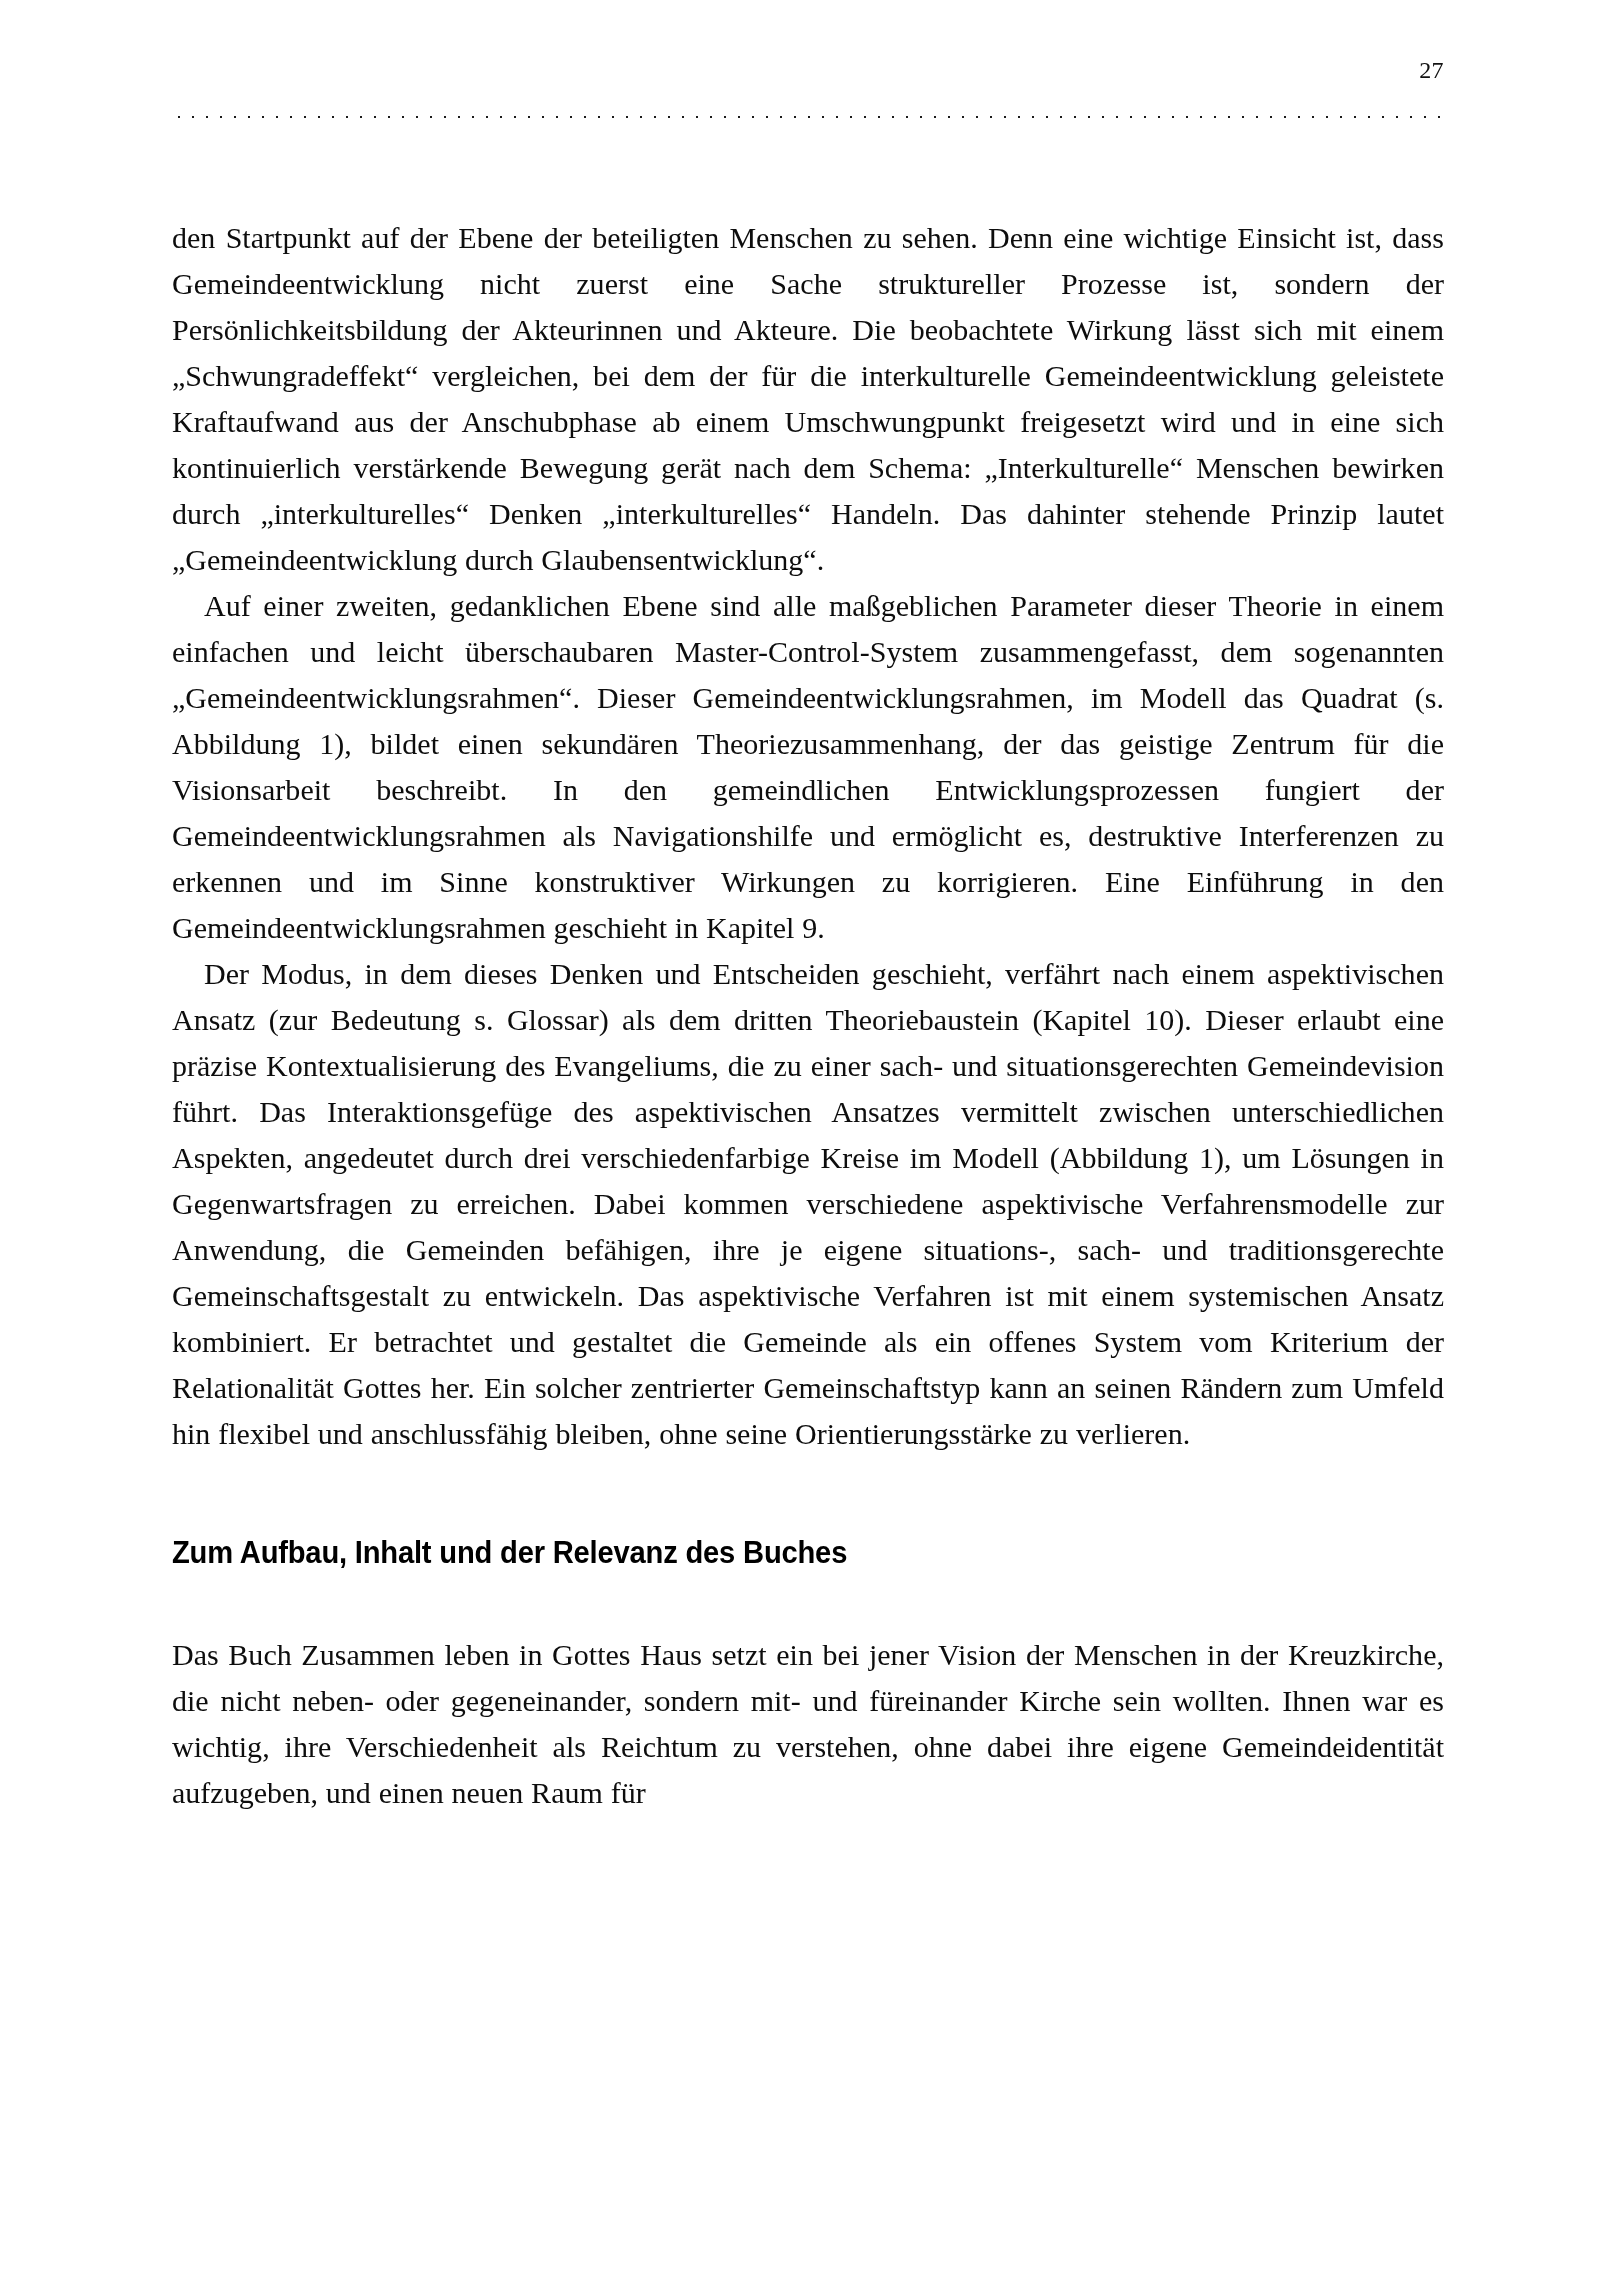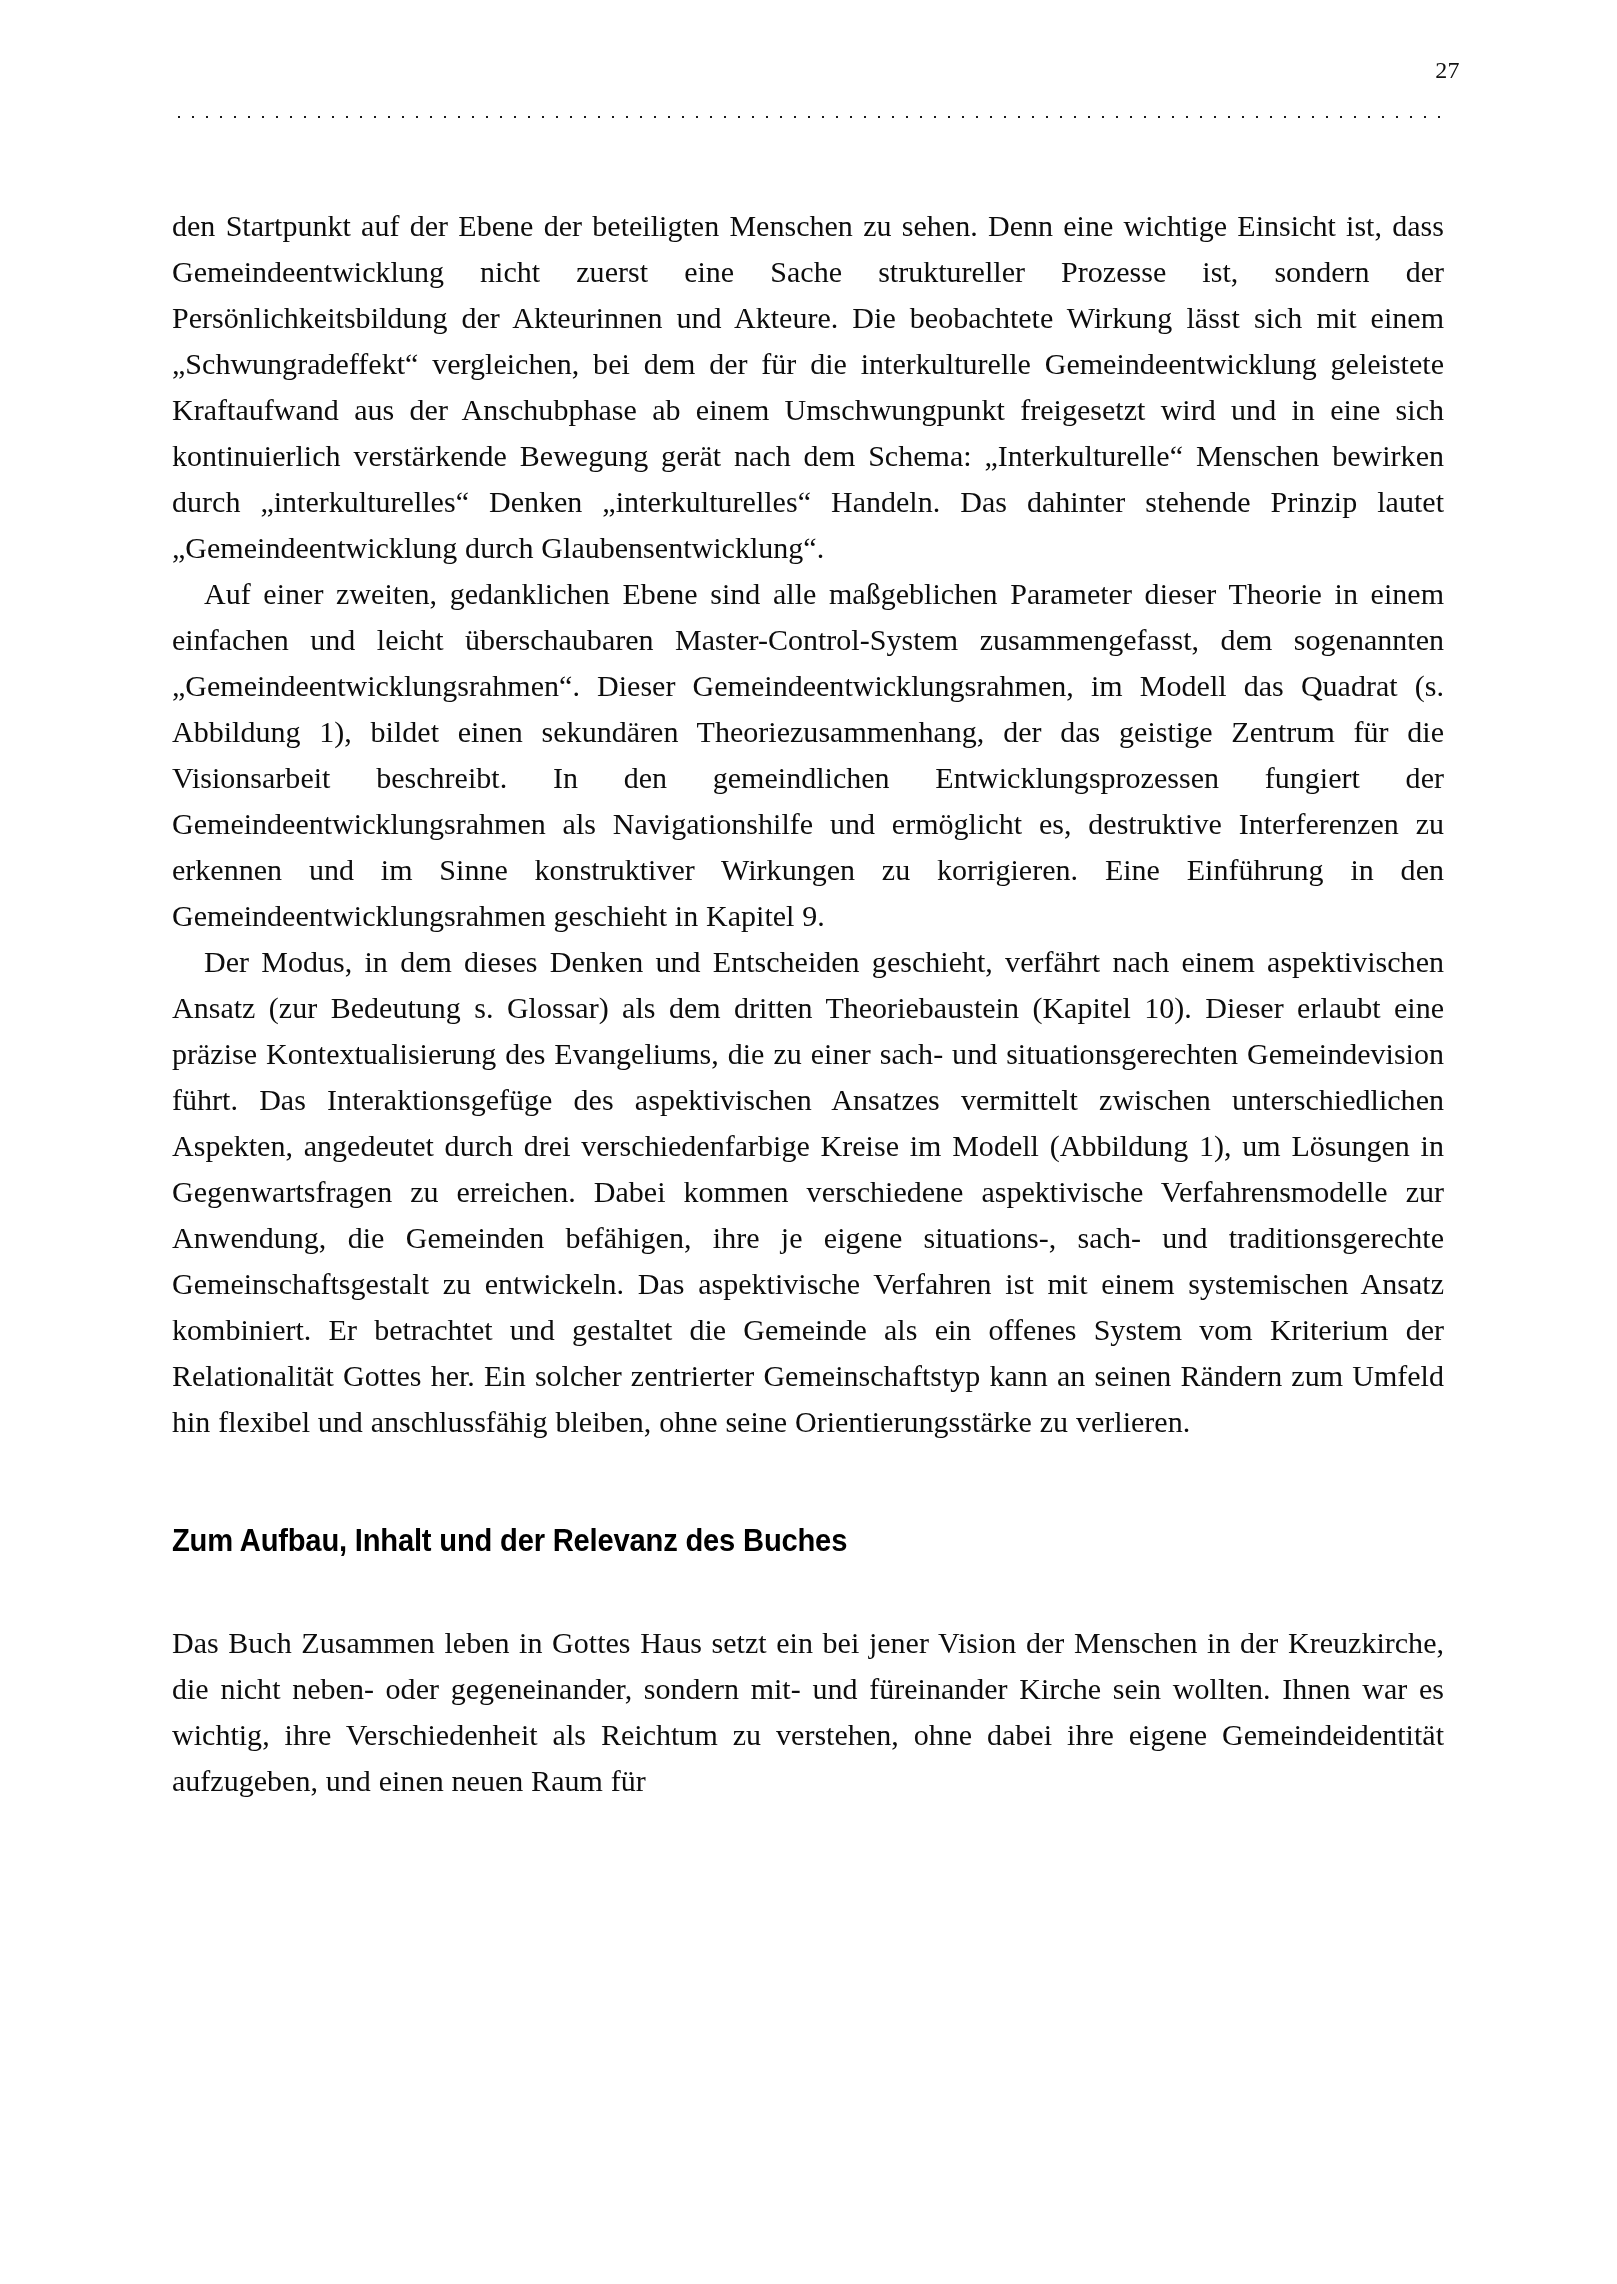--- a/index.html
+++ b/index.html
@@ -21,40 +21,39 @@
     position: absolute;
     top: 58px;
     left: 0;
     width: 1444px;          
     text-align: right;
     font-family: "Liberation Serif", "DejaVu Serif", serif;
     font-size: 24px;
     color: #111111;
     letter-spacing: 0.4px;
     line-height: 1;
-    padding-left: 16px;
   }
   .rule {
     position: absolute;
     top: 115px;
     left: 172px;
     width: 1272px;
     height: 4px;
     
     background-image: radial-gradient(circle, #1a1a1a 1.1px, rgba(0,0,0,0) 1.4px);
     background-size: 14px 4px;
     background-repeat: repeat-x;
     background-position: 0 50%;
   }
 
   
   .textblock {
     position: absolute;
     left: 172px;
-    top: 203px;
+    top: 215px;
     width: 1272px;
   }
 
   p.body {
     margin: 0;
     font-family: "Liberation Serif", "DejaVu Serif", serif;
     font-size: 30px;
     line-height: 46px;
     color: #0d0d0d;
     text-align: justify;

